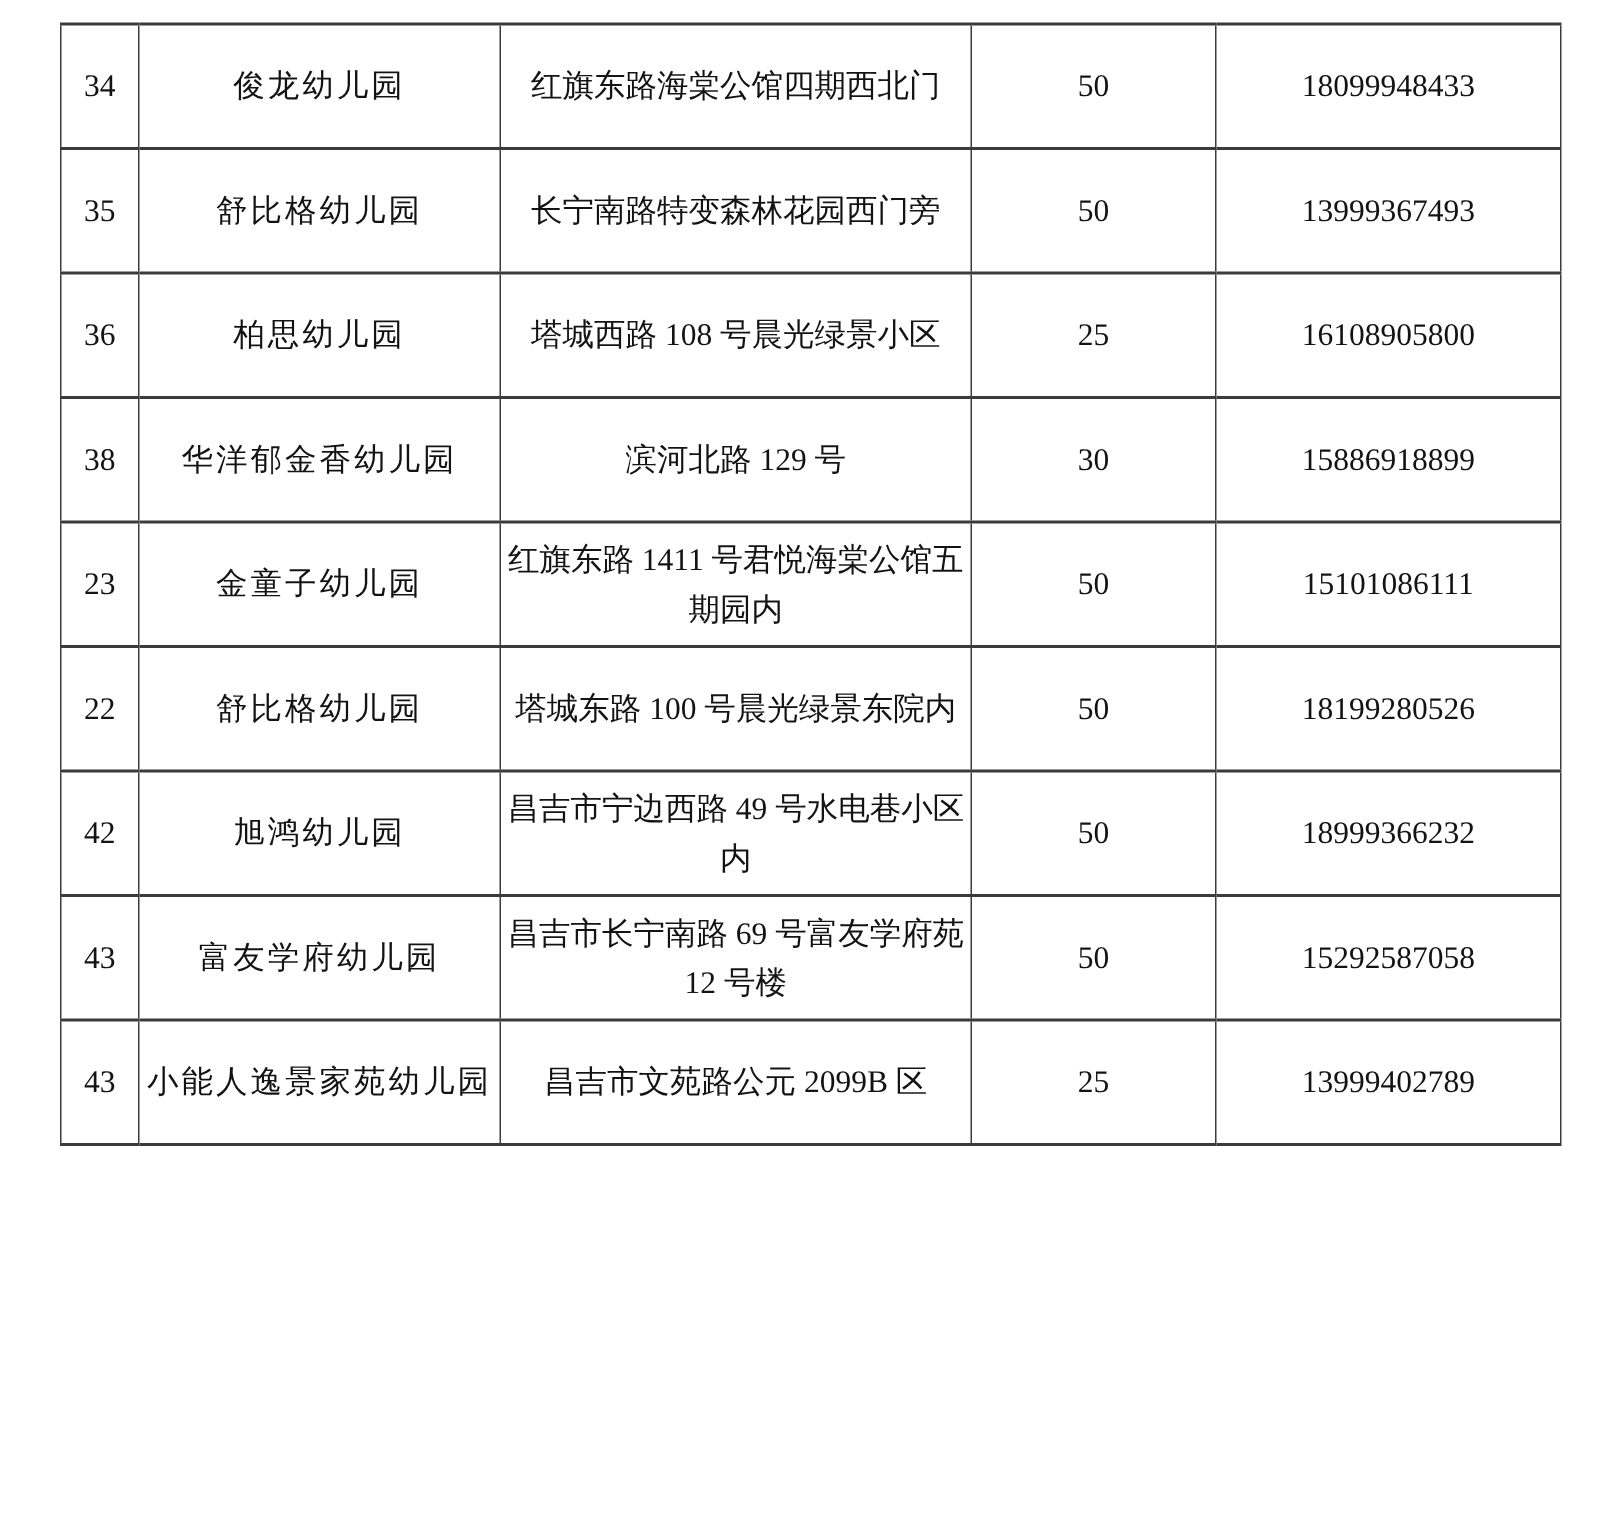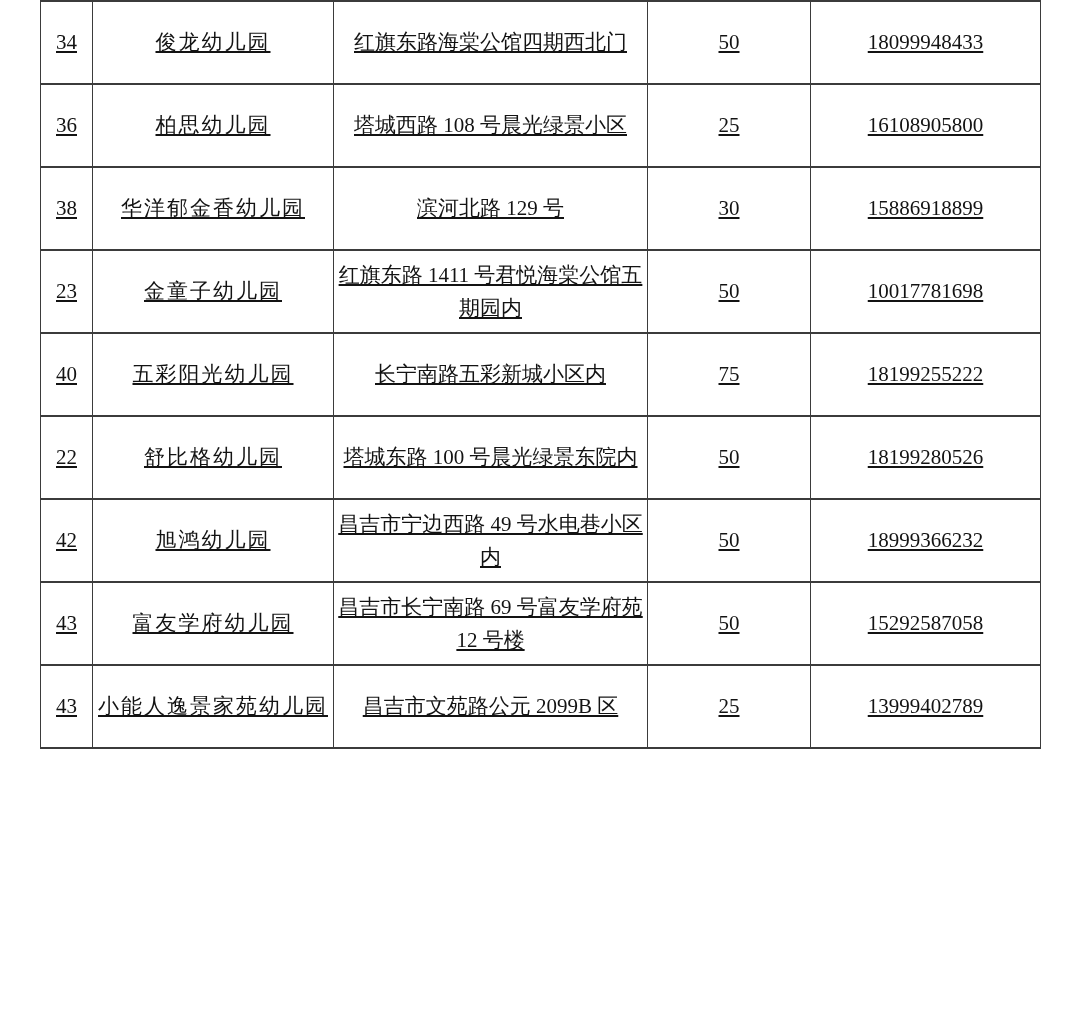--- a/index.html
+++ b/index.html
@@ -12,25 +12,24 @@
   .page {
     position: relative;
     width: 1080px;
     height: 1023px;
     background: #ffffff;
     overflow: hidden;
   }
   table.doc-table {
     position: absolute;
     left: 40px;
-    top: 0;
+    top: 15px;
     width: 1000px;
     border-collapse: collapse;
     table-layout: fixed;
-    text-decoration: underline;
   }
   table.doc-table td {
     border-top: 2px solid #3b3b3b;
     border-bottom: 2px solid #3b3b3b;
     border-left: 1.5px solid #3b3b3b;
     border-right: 1.5px solid #3b3b3b;
     text-align: center;
     vertical-align: middle;
     height: 77px;
     padding: 2px 1px;
@@ -58,46 +57,46 @@
     </colgroup>
     <tbody>
       <tr>
         <td class="c-index">34</td>
         <td class="c-name">俊龙幼儿园</td>
         <td class="c-addr">红旗东路海棠公馆四期西北门</td>
         <td class="c-cap">50</td>
         <td class="c-phone">18099948433</td>
       </tr>
       <tr>
+        <td class="c-index">35</td>
+        <td class="c-name">舒比格幼儿园</td>
+        <td class="c-addr">长宁南路特变森林花园西门旁</td>
+        <td class="c-cap">50</td>
+        <td class="c-phone">13999367493</td>
+      </tr>
+      <tr>
         <td class="c-index">36</td>
         <td class="c-name">柏思幼儿园</td>
         <td class="c-addr">塔城西路 108 号晨光绿景小区</td>
         <td class="c-cap">25</td>
         <td class="c-phone">16108905800</td>
       </tr>
       <tr>
         <td class="c-index">38</td>
         <td class="c-name">华洋郁金香幼儿园</td>
         <td class="c-addr">滨河北路 129 号</td>
         <td class="c-cap">30</td>
         <td class="c-phone">15886918899</td>
       </tr>
       <tr>
         <td class="c-index">23</td>
         <td class="c-name">金童子幼儿园</td>
         <td class="c-addr">红旗东路 1411 号君悦海棠公馆五期园内</td>
         <td class="c-cap">50</td>
-        <td class="c-phone">10017781698</td>
-      </tr>
-      <tr>
-        <td class="c-index">40</td>
-        <td class="c-name">五彩阳光幼儿园</td>
-        <td class="c-addr">长宁南路五彩新城小区内</td>
-        <td class="c-cap">75</td>
-        <td class="c-phone">18199255222</td>
+        <td class="c-phone">15101086111</td>
       </tr>
       <tr>
         <td class="c-index">22</td>
         <td class="c-name">舒比格幼儿园</td>
         <td class="c-addr">塔城东路 100 号晨光绿景东院内</td>
         <td class="c-cap">50</td>
         <td class="c-phone">18199280526</td>
       </tr>
       <tr>
         <td class="c-index">42</td>

